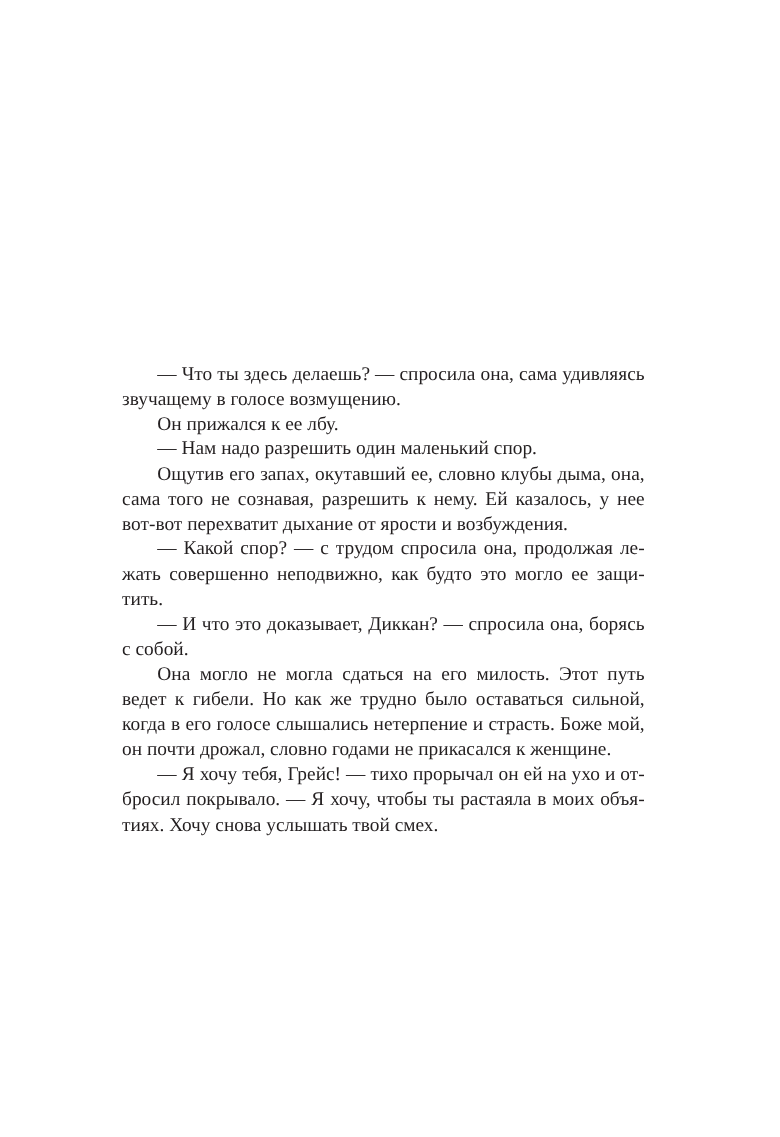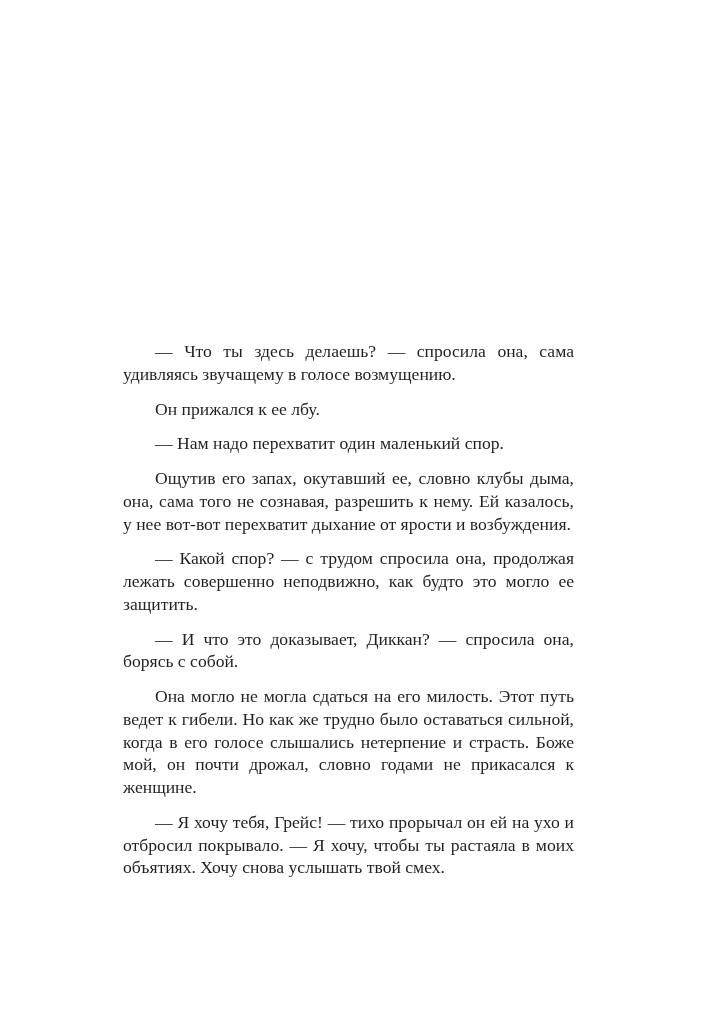--- a/index.html
+++ b/index.html
@@ -8,32 +8,32 @@
     position: absolute;
     left: 111px;
     top: 328px;
     width: 475px;
     font-family: "Liberation Serif", "DejaVu Serif", serif;
     font-size: 17.6px;
     line-height: 22.75px;
     color: #231f20;
   }
   .para {
-    margin: 12px;
+    margin: 0;
     text-indent: 32px;
     text-align: justify;
     text-align-last: left;
     hyphens: manual;
   }
 </style>
 </head>
 <body>
 
 <div class="page">
   <p class="para">— Что ты здесь делаешь? — спросила она, сама удивляясь звучащему в голосе возмущению.</p>
   <p class="para">Он прижался к ее лбу.</p>
-  <p class="para">— Нам надо перехватит один маленький спор.</p>
+  <p class="para">— Нам надо разрешить один маленький спор.</p>
   <p class="para">Ощутив его запах, окутавший ее, словно клубы дыма, она, сама того не сознавая, разрешить к нему. Ей казалось, у нее вот-вот перехватит дыхание от ярости и возбуждения.</p>
   <p class="para">— Какой спор? — с трудом спросила она, продолжая ле­жать совершенно неподвижно, как будто это могло ее защи­тить.</p>
   <p class="para">— И что это доказывает, Диккан? — спросила она, борясь с собой.</p>
   <p class="para">Она могло не могла сдаться на его милость. Этот путь ведет к гибели. Но как же трудно было оставаться сильной, когда в его голосе слышались нетерпение и страсть. Боже мой, он почти дрожал, словно годами не прикасался к женщине.</p>
   <p class="para">— Я хочу тебя, Грейс! — тихо прорычал он ей на ухо и от­бросил покрывало. — Я хочу, чтобы ты растаяла в моих объя­тиях. Хочу снова услышать твой смех.</p>
 </div>
 
 </body></html>

